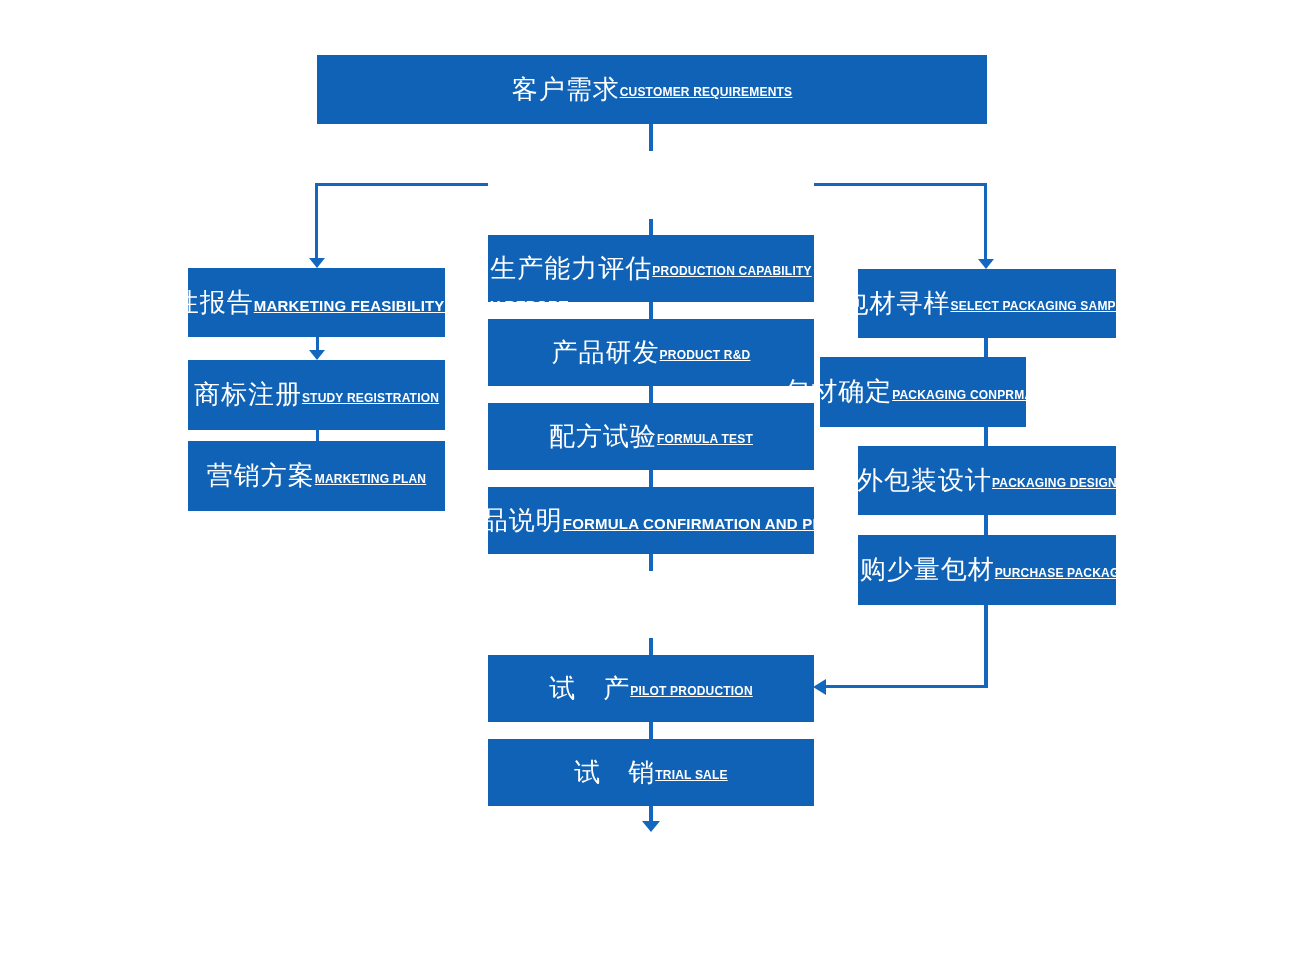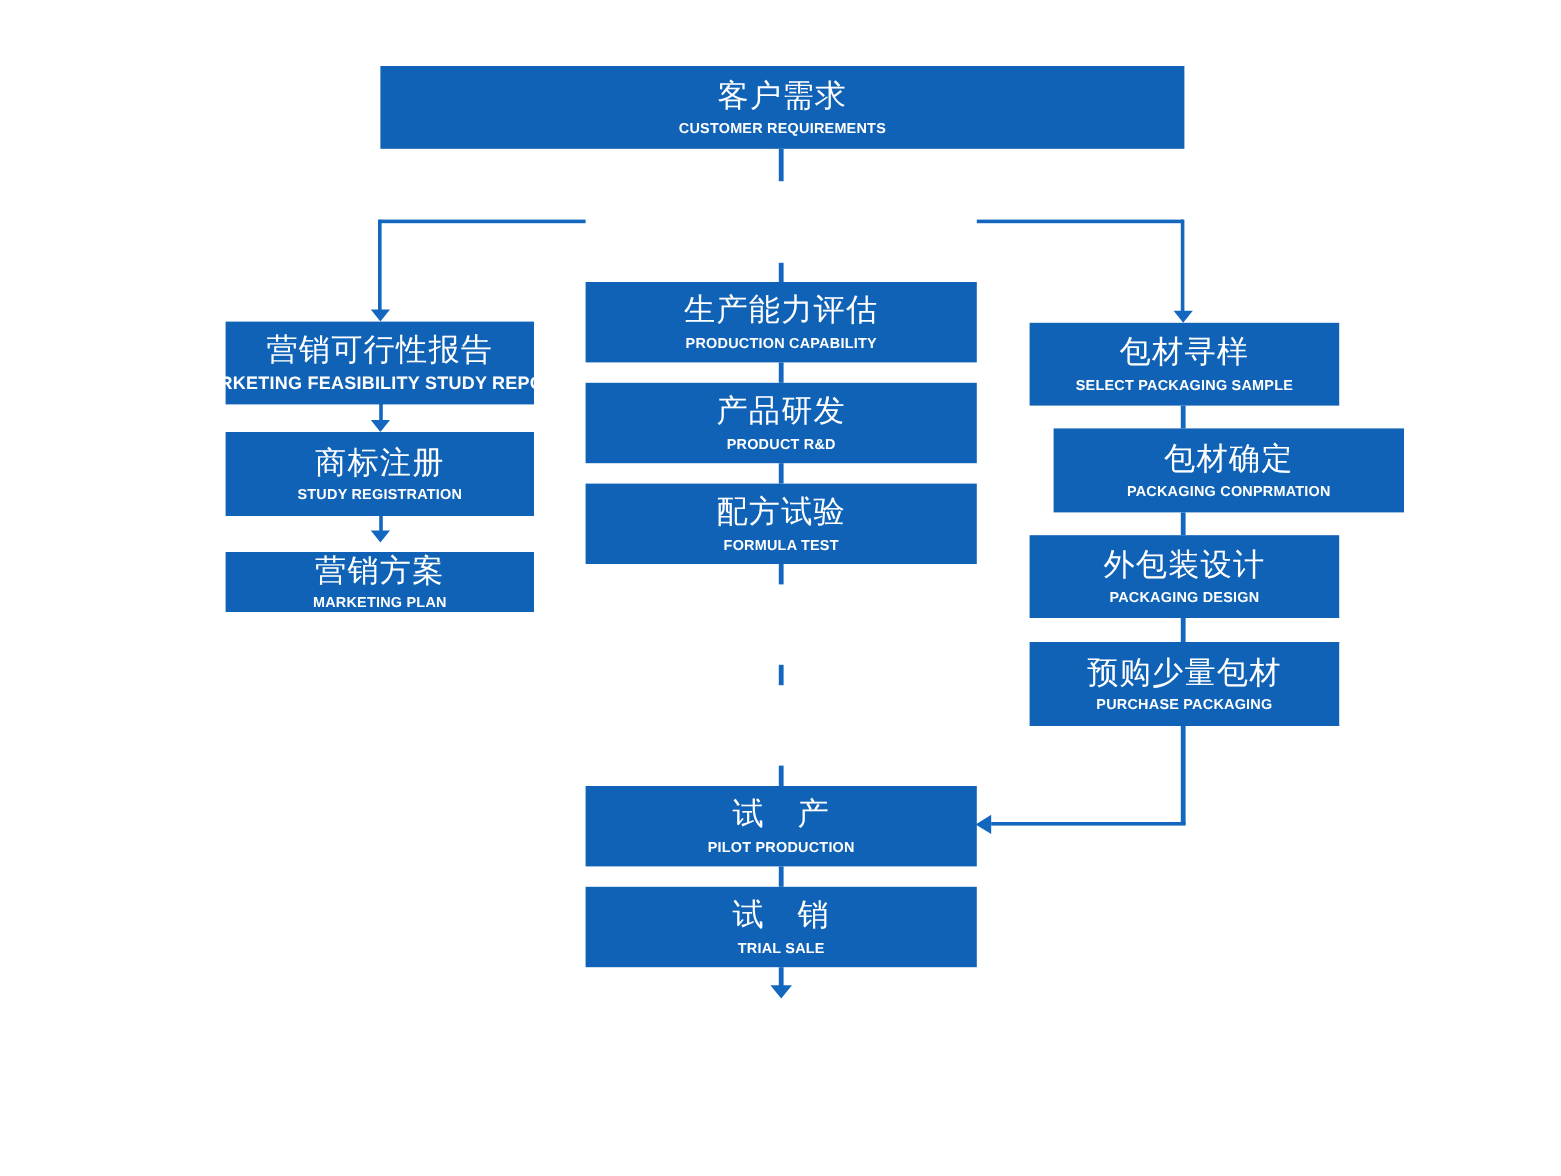--- a/index.html
+++ b/index.html
@@ -7,35 +7,36 @@
     position:relative;
     width:1301px;height:980px;
     background:var(--bg,#ffffff);
     font-family:"Liberation Sans","DejaVu Sans",sans-serif;
     overflow:hidden;
   }
   .node{
     position:absolute;
     background:var(--box-fill,#0F62B5);
     color:var(--text,#ffffff);
-    display:flex;flex-direction:column;align-items:center;justify-content:center;
+    display:flex;flex-direction:row;align-items:center;justify-content:center;
     text-align:center;
   }
   .node .zh{
     font-size:26px;
     line-height:1.12;
     letter-spacing:1px;
     white-space:nowrap;
   }
   .node .en{
     font-size:12px;
     font-weight:bold;
     letter-spacing:0.2px;
     margin-top:5px;
     white-space:nowrap;
+    text-decoration:underline;
   }
   .node .en.en-small{font-size:15px;}
   .line{position:absolute;background:var(--connector,#1467BF);}
   .ah{position:absolute;width:0;height:0;}
   .ah-down{
     border-left:8px solid transparent;
     border-right:8px solid transparent;
     border-top:10px solid var(--connector,#1467BF);
   }
   .ah-down-big{
@@ -100,20 +101,24 @@
   <div class="node" style="left:488px;top:235px;width:326px;height:67px">
     <div class="zh">生产能力评估</div>
     <div class="en">PRODUCTION CAPABILITY</div>
   </div>
 
   <div class="node" style="left:488px;top:403px;width:326px;height:67px">
     <div class="zh">配方试验</div>
     <div class="en">FORMULA TEST</div>
   </div>
 
+  <div class="node" style="left:488px;top:487px;width:326px;height:67px">
+    <div class="zh">配方确定和产品说明</div>
+    <div class="en en-small">FORMULA CONFIRMATION AND PRODUCT DESCRIPTON</div>
+  </div>
 
 
   <div class="node" style="left:488px;top:655px;width:326px;height:67px">
     <div class="zh">试　产</div>
     <div class="en">PILOT PRODUCTION</div>
   </div>
 
   <div class="node" style="left:488px;top:739px;width:326px;height:67px">
     <div class="zh">试　销</div>
     <div class="en">TRIAL SALE</div>
@@ -123,31 +128,31 @@
   <div class="node" style="left:188px;top:268px;width:257px;height:69px">
     <div class="zh">营销可行性报告</div>
     <div class="en en-small">MARKETING FEASIBILITY STUDY REPORT</div>
   </div>
 
   <div class="node" style="left:188px;top:360px;width:257px;height:70px">
     <div class="zh">商标注册</div>
     <div class="en">STUDY REGISTRATION</div>
   </div>
 
-  <div class="node" style="left:188px;top:460px;width:257px;height:50px">
+  <div class="node" style="left:188px;top:441px;width:257px;height:70px">
     <div class="zh">营销方案</div>
     <div class="en">MARKETING PLAN</div>
   </div>
 
   <div class="node" style="left:858px;top:269px;width:258px;height:69px">
     <div class="zh">包材寻样</div>
     <div class="en">SELECT PACKAGING SAMPLE</div>
   </div>
 
-  <div class="node" style="left:878px;top:357px;width:292px;height:70px">
+  <div class="node" style="left:820px;top:357px;width:206px;height:70px">
     <div class="zh">包材确定</div>
     <div class="en">PACKAGING CONPRMATION</div>
   </div>
 
   <div class="node" style="left:858px;top:446px;width:258px;height:69px">
     <div class="zh">外包装设计</div>
     <div class="en">PACKAGING DESIGN</div>
   </div>
 
   <div class="node" style="left:858px;top:535px;width:258px;height:70px">

